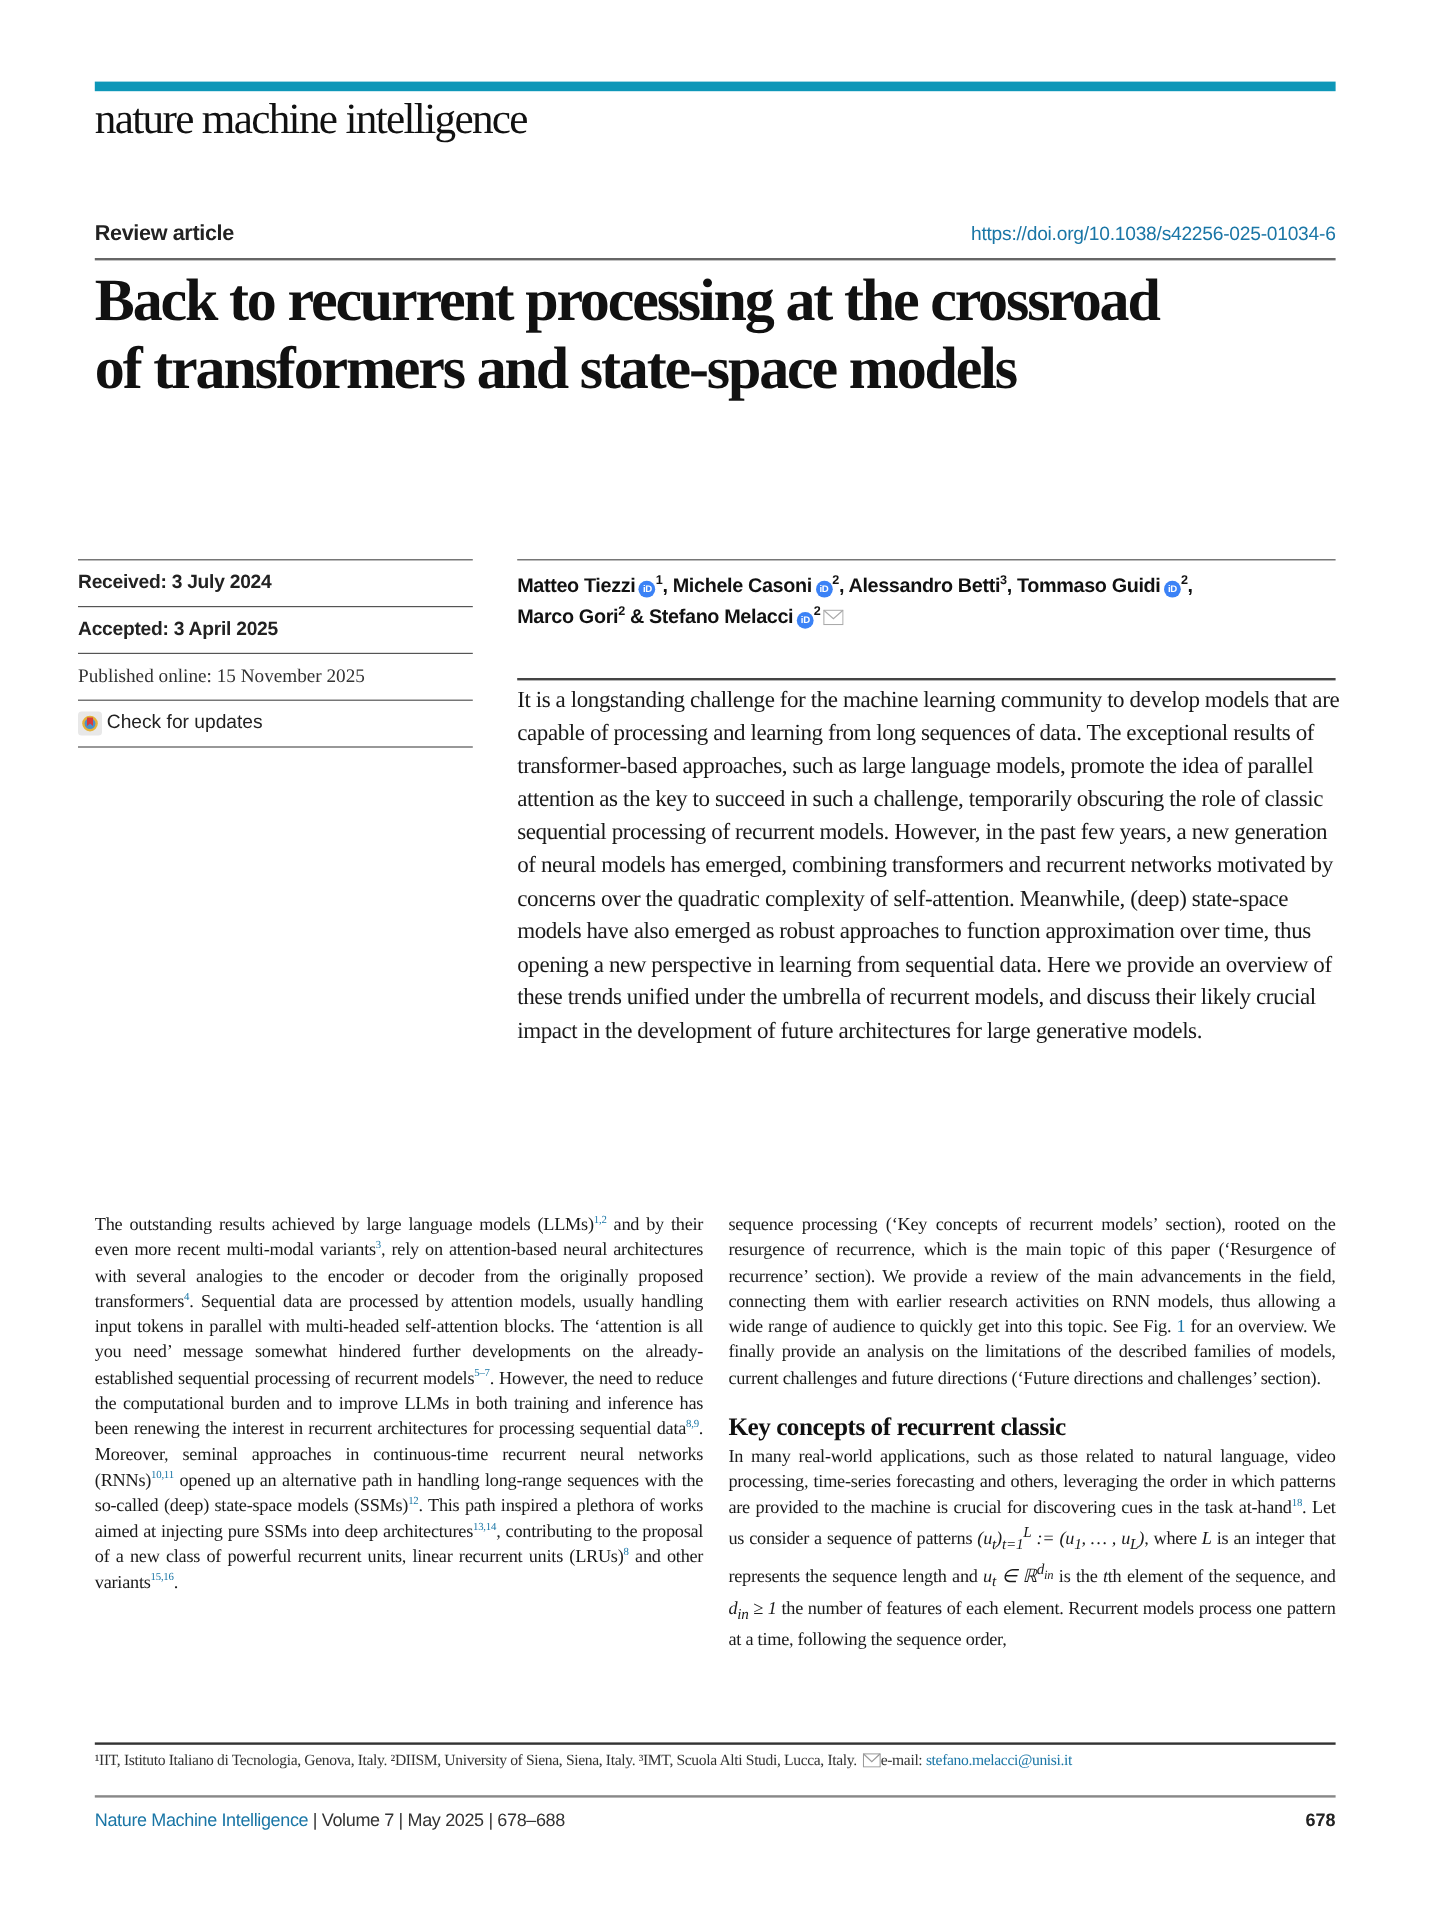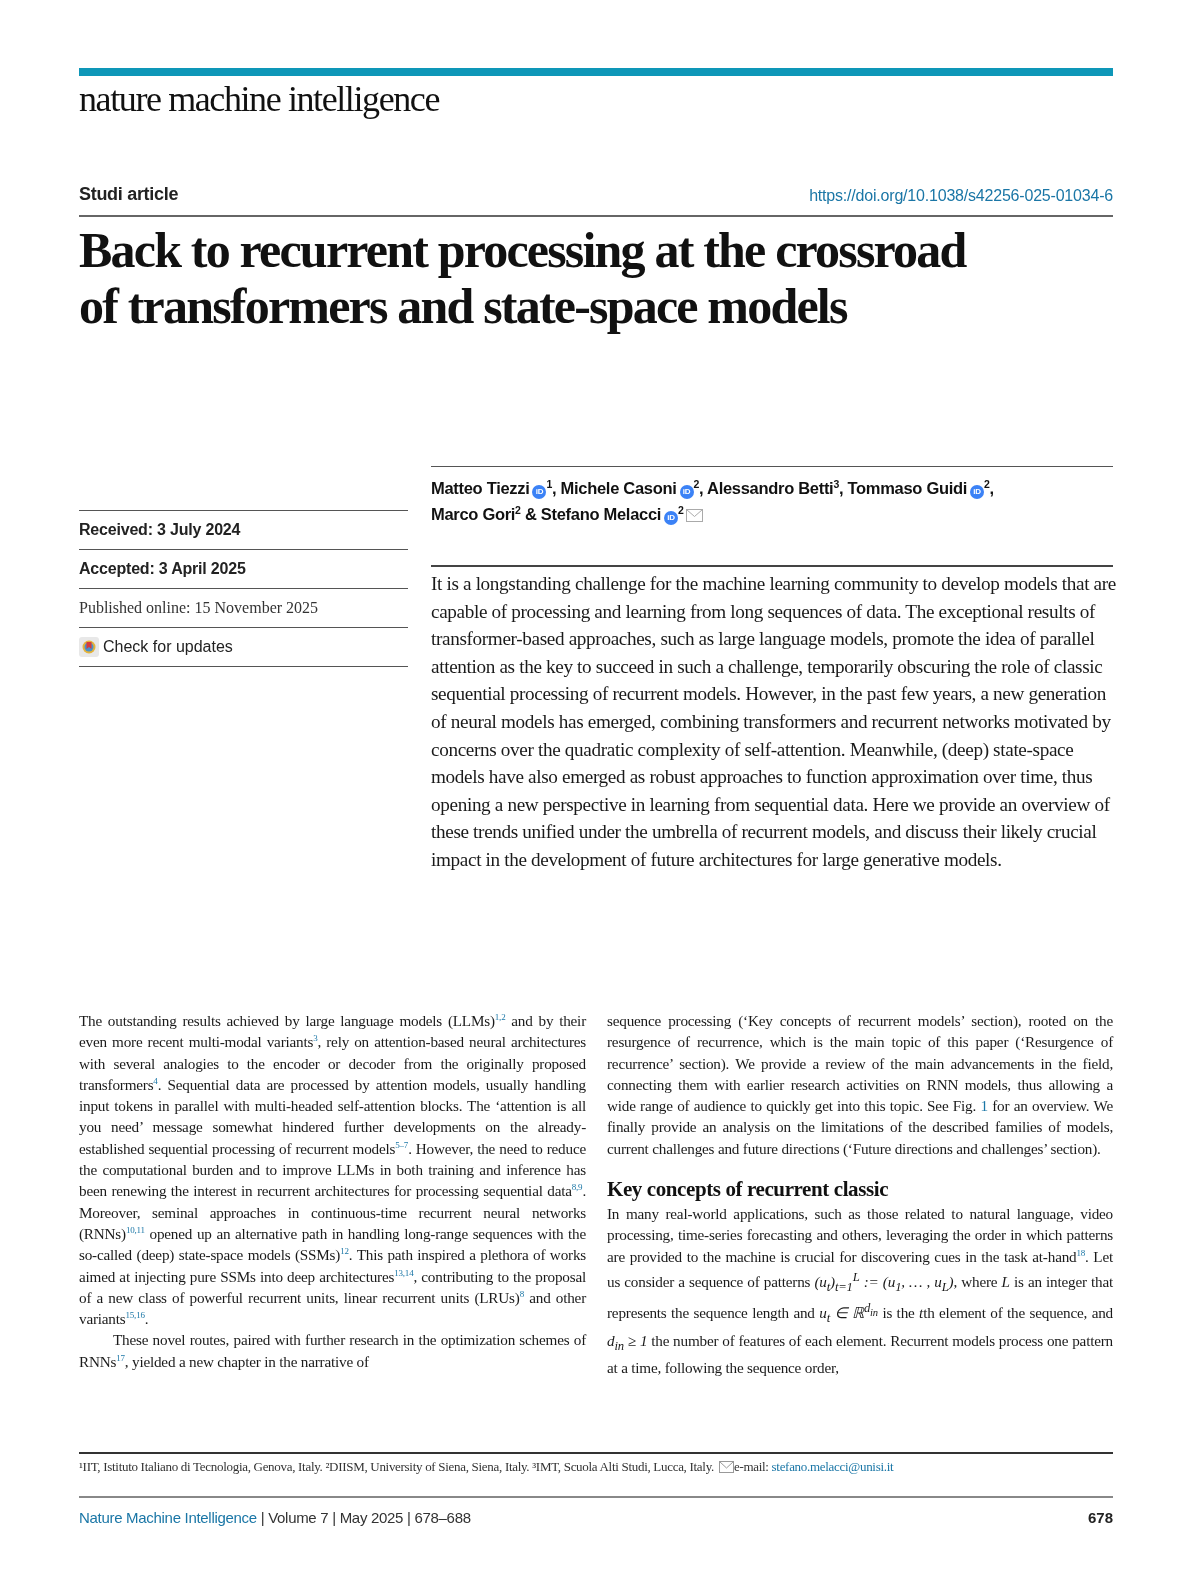--- a/index.html
+++ b/index.html
@@ -4,21 +4,21 @@
   <style>
     html, body { margin: 0; padding: 0; background: #ffffff; }
     body { width: 1200px; height: 1593px; position: relative; overflow: hidden; color: #111; }
     .abs { position: absolute; }
     .topbar { left: 79px; top: 68px; width: 1034px; height: 8px; background: #0e97b8; }
     .journal { left: 79px; top: 78px; font-family: "Liberation Serif", serif; font-size: 36px; letter-spacing: -1.4px; color: #111; font-weight: normal; }
     .article-type { left: 79px; top: 184px; font-family: "Liberation Sans", sans-serif; font-size: 18px; font-weight: bold; letter-spacing: -0.3px; color: #222; }
     .doi { right: 87px; top: 187px; font-family: "Liberation Sans", sans-serif; font-size: 16px; color: #1a76a6; text-decoration: none; letter-spacing: -0.2px; }
     .rule { background: #666; height: 1.5px; }
     .title { left: 79px; top: 222px; width: 900px; font-family: "Liberation Serif", serif; font-weight: bold; font-size: 50px; line-height: 56px; letter-spacing: -1.8px; color: #111; margin: 0; }
-    .meta { left: 79px; top: 466px; width: 329px; font-family: "Liberation Sans", sans-serif; margin-top: 44px; }
+    .meta { left: 65px; top: 466px; width: 329px; font-family: "Liberation Sans", sans-serif; }
     .meta-row { border-top: 1.5px solid #555; height: 38px; display: flex; align-items: center; font-size: 16px; color: #222; }
     .meta-row.bold { font-weight: bold; letter-spacing: -0.2px; }
     .meta-row.serif { font-family: "Liberation Serif", serif; font-size: 16px; color: #333; }
     .meta-row.last { border-bottom: 1.5px solid #555; }
     .cfu { display: flex; align-items: center; cursor: pointer; gap: 4px; font-weight: normal; }
     .cfu-icon { width: 20px; height: 20px; background: #e8e8e8; border-radius: 3px; display: inline-flex; align-items: center; justify-content: center; }
     .authors { left: 431px; top: 466px; width: 682px; border-top: 1.5px solid #555; padding-top: 8px; font-family: "Liberation Sans", sans-serif; font-weight: bold; font-size: 16.5px; line-height: 26px; letter-spacing: -0.3px; color: #111; }
     .author { display: inline; }
     .orcid { display: inline-block; width: 14px; height: 14px; border-radius: 50%; background: #3b82f6; color: #fff; font-size: 8px; line-height: 14px; text-align: center; vertical-align: 0px; margin-left: 3px; font-weight: bold; font-family: "Liberation Sans", sans-serif; }
     .aff { font-size: 10.5px; vertical-align: super; line-height: 0; }
@@ -41,21 +41,21 @@
     .footer-left { left: 79px; top: 1509px; font-family: "Liberation Sans", sans-serif; font-size: 15px; color: #333; letter-spacing: -0.3px; }
     .footer-journal { color: #1a76a6; text-decoration: none; }
     .page-num { right: 87px; top: 1509px; font-family: "Liberation Sans", sans-serif; font-size: 15px; font-weight: bold; color: #222; }
   </style>
 </head>
 <body>
 
 <div class="abs topbar"></div>
 <div class="abs journal">nature machine intelligence</div>
 
-<div class="abs article-type">Studi article</div>
+<div class="abs article-type">Review article</div>
 <a class="abs doi">https://doi.org/10.1038/s42256-025-01034-6</a>
 <div class="abs rule" style="left:79px; top:215px; width:1034px;"></div>
 
 <h1 class="abs title">Back to recurrent processing at the crossroad of transformers and state-space models</h1>
 
 <div class="abs meta">
   <div class="meta-row bold">Received: 3 July 2024</div>
   <div class="meta-row bold">Accepted: 3 April 2025</div>
   <div class="meta-row serif">Published online: 15 November 2025</div>
   <div class="meta-row last">
@@ -75,21 +75,20 @@
 <div class="abs authors" id="authors"><span class="author">Matteo Tiezzi</span><span class="orcid">iD</span><sup class="aff">1</sup><span>, </span><span class="author">Michele Casoni</span><span class="orcid">iD</span><sup class="aff">2</sup><span>, </span><span class="author">Alessandro Betti</span><sup class="aff">3</sup><span>, </span><span class="author">Tommaso Guidi</span><span class="orcid">iD</span><sup class="aff">2</sup><span>,</span><br><span class="author">Marco Gori</span><sup class="aff">2</sup><span> &amp; </span><span class="author">Stefano Melacci</span><span class="orcid">iD</span><sup class="aff">2</sup><span class="mail-icon"><svg width="17" height="13" viewBox="0 0 17 13">
         <rect x="0.5" y="0.5" width="16" height="12" fill="none" stroke="#aaa"></rect>
         <path d="M0.5 0.5 L8.5 7.5 L16.5 0.5" fill="none" stroke="#aaa"></path>
       </svg></span></div>
 
 <div class="abs abstract-rule"></div>
 <p class="abs abstract">It is a longstanding challenge for the machine learning community to develop models that are capable of processing and learning from long sequences of data. The exceptional results of transformer-based approaches, such as large language models, promote the idea of parallel attention as the key to succeed in such a challenge, temporarily obscuring the role of classic sequential processing of recurrent models. However, in the past few years, a new generation of neural models has emerged, combining transformers and recurrent networks motivated by concerns over the quadratic complexity of self-attention. Meanwhile, (deep) state-space models have also emerged as robust approaches to function approximation over time, thus opening a new perspective in learning from sequential data. Here we provide an overview of these trends unified under the umbrella of recurrent models, and discuss their likely crucial impact in the development of future architectures for large generative models.</p>
 
 <div class="abs col col1">
   <p>The outstanding results achieved by large language models (LLMs)<sup class="ref">1,2</sup> and by their even more recent multi-modal variants<sup class="ref">3</sup>, rely on attention-based neural architectures with several analogies to the encoder or decoder from the originally proposed transformers<sup class="ref">4</sup>. Sequential data are processed by attention models, usually handling input tokens in parallel with multi-headed self-attention blocks. The ‘attention is all you need’ message somewhat hindered further developments on the already-established sequential processing of recurrent models<sup class="ref">5–7</sup>. However, the need to reduce the computational burden and to improve LLMs in both training and inference has been renewing the interest in recurrent architectures for processing sequential data<sup class="ref">8,9</sup>. Moreover, seminal approaches in continuous-time recurrent neural networks (RNNs)<sup class="ref">10,11</sup> opened up an alternative path in handling long-range sequences with the so-called (deep) state-space models (SSMs)<sup class="ref">12</sup>. This path inspired a plethora of works aimed at injecting pure SSMs into deep architectures<sup class="ref">13,14</sup>, contributing to the proposal of a new class of powerful recurrent units, linear recurrent units (LRUs)<sup class="ref">8</sup> and other variants<sup class="ref">15,16</sup>.</p>
-  <p class="indent">These novel routes, paired with further research in the optimization schemes of RNNs<sup class="ref">17</sup>, yielded a new chapter in the narrative of</p>
 </div>
 
 <div class="abs col col2">
   <p>sequence processing (‘Key concepts of recurrent models’ section), rooted on the resurgence of recurrence, which is the main topic of this paper (‘Resurgence of recurrence’ section). We provide a review of the main advancements in the field, connecting them with earlier research activities on RNN models, thus allowing a wide range of audience to quickly get into this topic. See Fig. <span class="figref">1</span> for an overview. We finally provide an analysis on the limitations of the described families of models, current challenges and future directions (‘Future directions and challenges’ section).</p>
   <h2 class="section-heading">Key concepts of recurrent classic</h2>
   <p>In many real-world applications, such as those related to natural language, video processing, time-series forecasting and others, leveraging the order in which patterns are provided to the machine is crucial for discovering cues in the task at-hand<sup class="ref">18</sup>. Let us consider a sequence of patterns <span class="math">(u<sub>t</sub>)<sub>t=1</sub><sup>L</sup> := (u<sub>1</sub>, … , u<sub>L</sub>)</span>, where <span class="math">L</span> is an integer that represents the sequence length and <span class="math">u<sub>t</sub> ∈ ℝ<sup>d<sub>in</sub></sup></span> is the <span class="math">t</span>th element of the sequence, and <span class="math">d<sub>in</sub> ≥ 1</span> the number of features of each element. Recurrent models process one pattern at a time, following the sequence order,</p>
 </div>
 
 <div class="abs footrule1"></div>
 <div class="abs affil">

